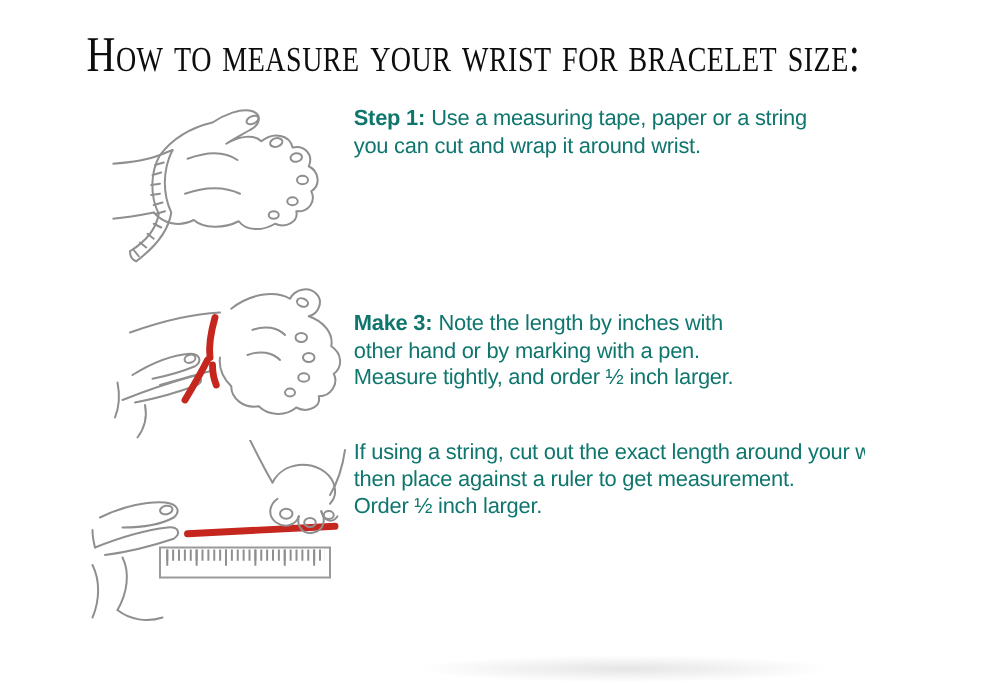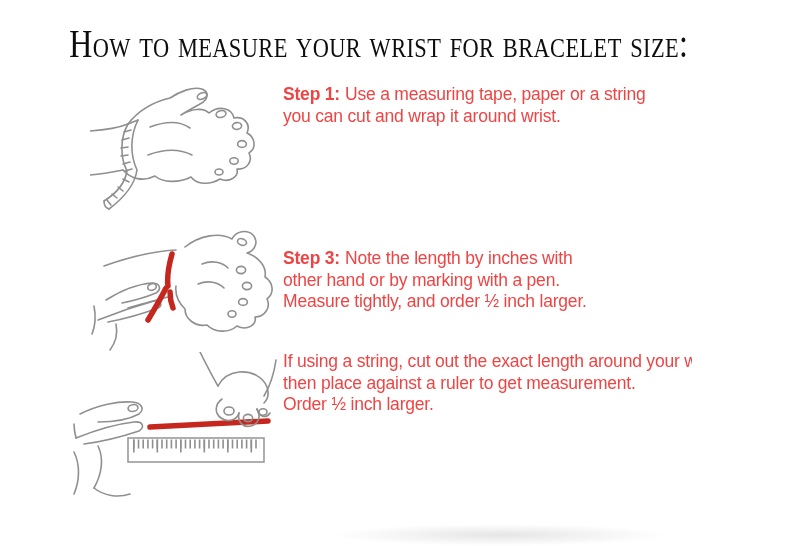--- a/index.html
+++ b/index.html
@@ -8,21 +8,21 @@
     overflow:hidden;font-family:"Liberation Sans",sans-serif;color:#1d1d1d;
   }
   .title{
     position:absolute;left:0;right:0;top:22px;margin:0;text-align:center;
     font-family:"Liberation Serif",serif;font-weight:400;font-variant:small-caps;
     font-size:40px;line-height:1.1;color:#0d0d0d;white-space:nowrap;
     letter-spacing:0.5px;transform:scaleX(0.80);
   }
   .textblock{
     position:absolute;left:283px;white-space:pre;
-    font-size:17.5px;line-height:21.6px;letter-spacing:-0.2px;color:#ef4444;
+    font-size:17.5px;line-height:21.6px;letter-spacing:-0.2px;color:#0f766e;
   }
   .textblock b{font-weight:700;margin-right:5px;}
   .step1{top:84px;}
   .step2{top:169px;}
   .step3{top:248px;}
   .tip{top:351px;}
   .example{top:437px;}
   .example b{display:block;margin-right:0;}
   figure{margin:0;padding:0;position:absolute;}
   .fig1{left:90px;top:85px;width:190px;height:142px;}
@@ -118,21 +118,21 @@
         <ellipse cx="176" cy="66" rx="4.6" ry="3.6"></ellipse>
         <ellipse cx="191" cy="60" rx="4" ry="3.2"></ellipse>
       </g>
     </svg>
   </figure>
 
   <div class="textblock step1"><b>Step 1:</b><span>Use a measuring tape, paper or a string
 you can cut and wrap it around wrist.</span></div>
 
 
-  <div class="textblock step3"><b>Step 3:</b><span>Note the length by inches with
+  <div class="textblock step3"><b>Make 3:</b><span>Note the length by inches with
 other hand or by marking with a pen.
 Measure tightly, and order ½ inch larger.</span></div>
 
   <div class="textblock tip"><span>If using a string, cut out the exact length around your wrist
 then place against a ruler to get measurement.
 Order ½ inch larger.</span></div>
 
 
   <div class="shadow"></div>
 

